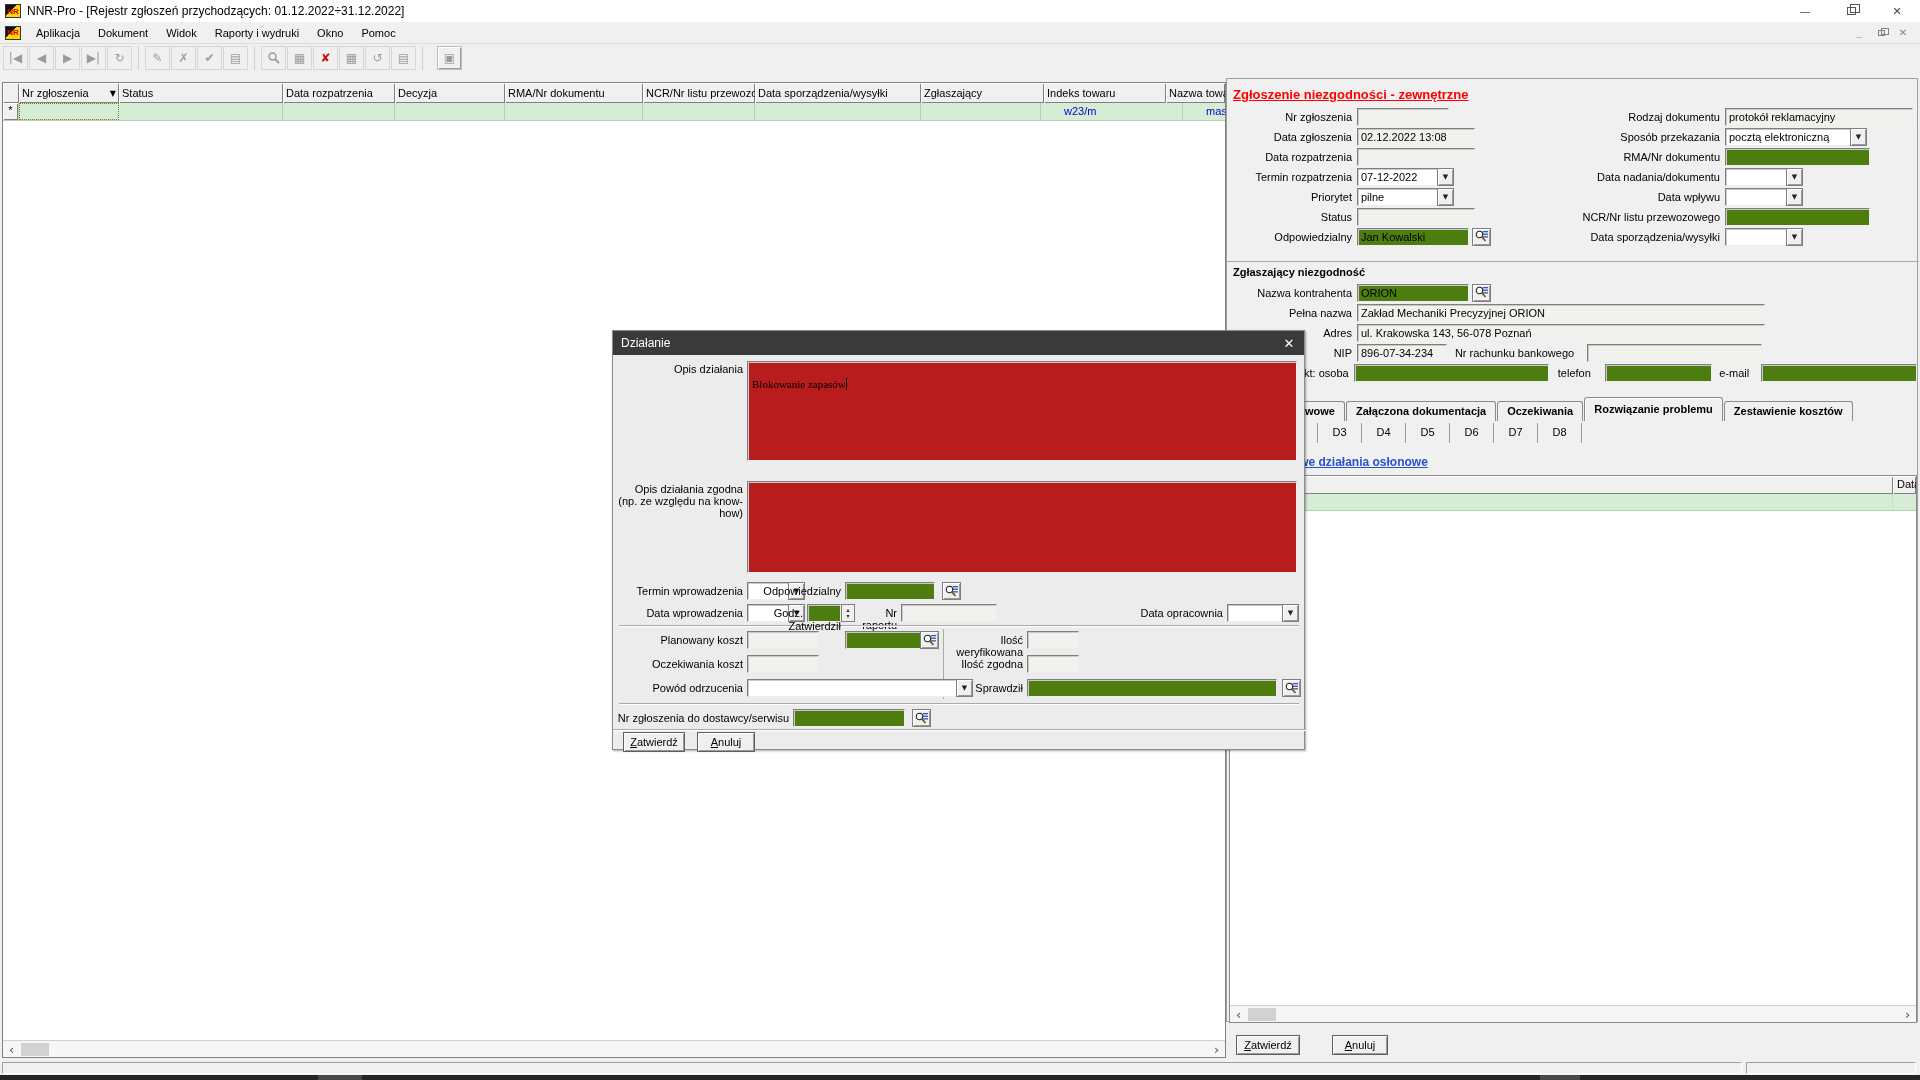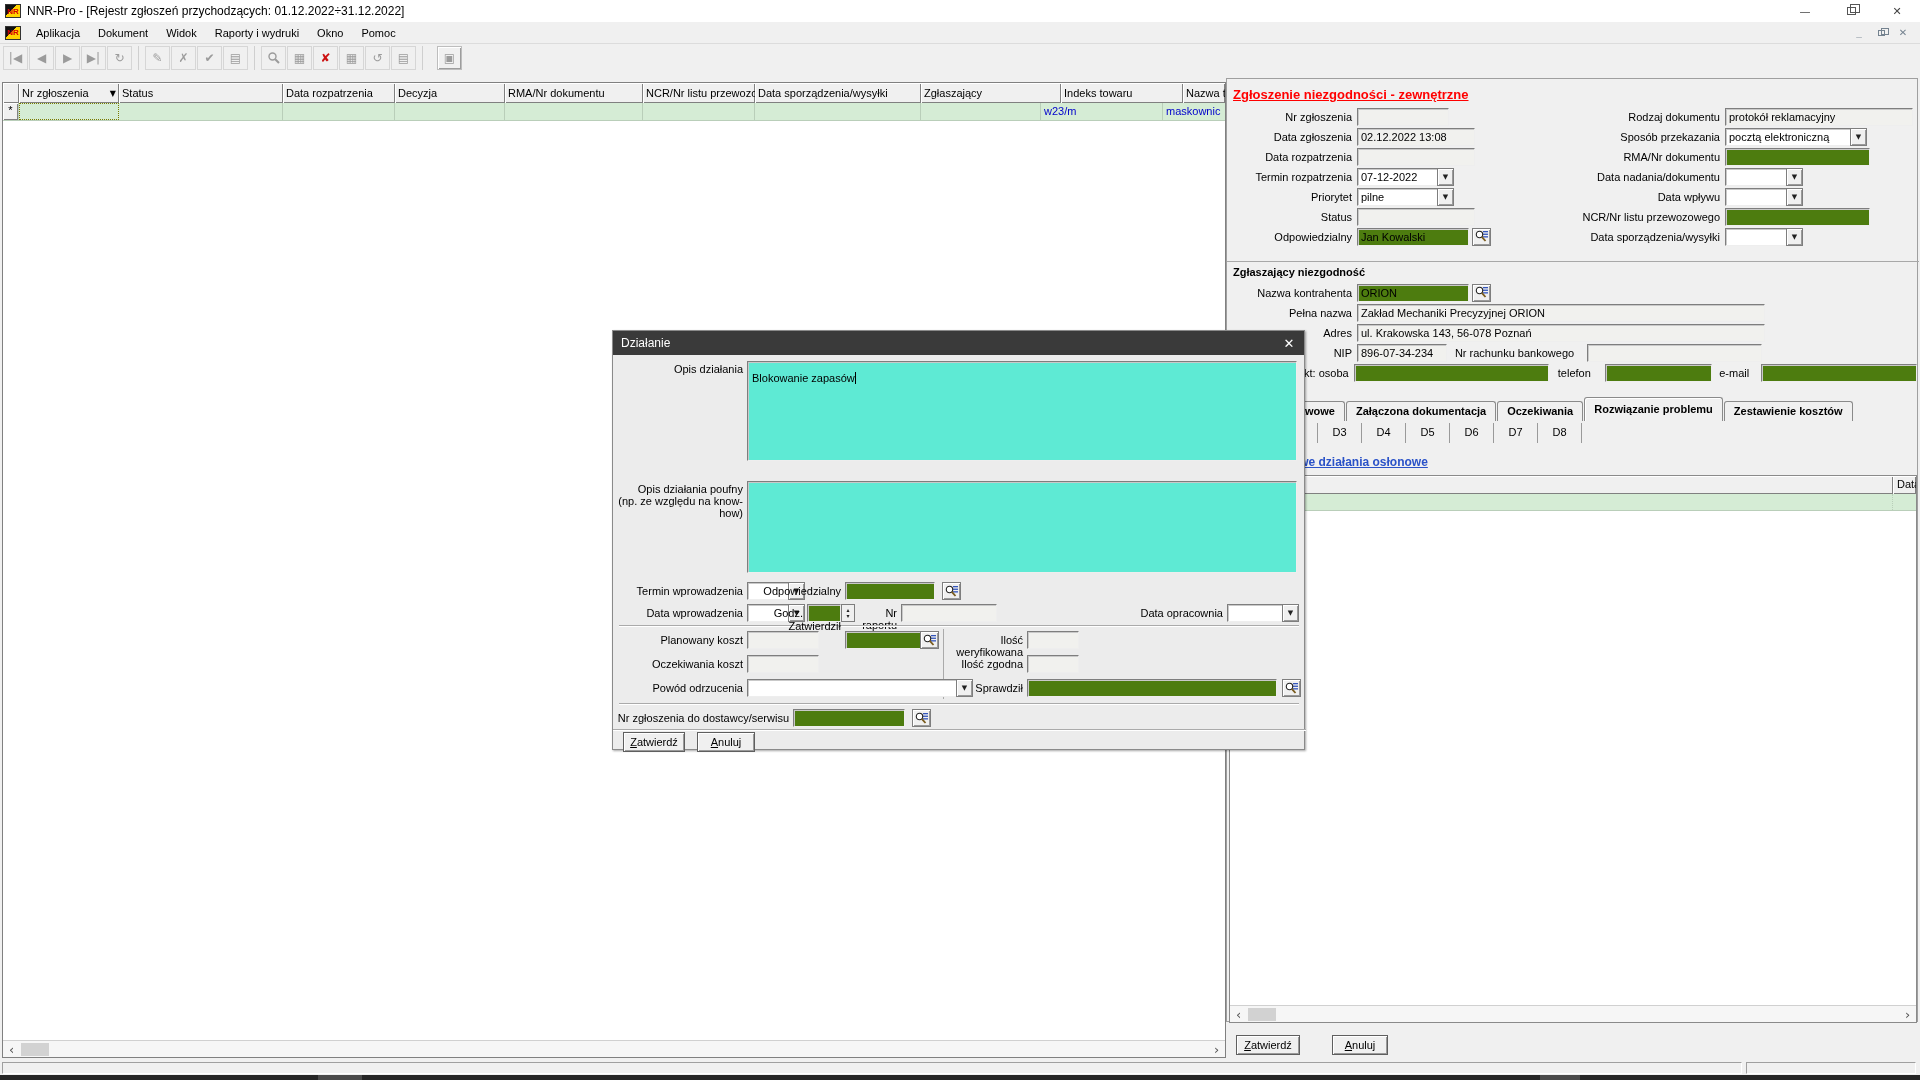--- a/index.html
+++ b/index.html
@@ -44,21 +44,21 @@
 
 
 .grid-area { position:absolute; left:2px; top:82px; width:1224px; height:976px; background:#fff; border:1px solid #808080; }
 .grid-head { display:flex; height:20px; }
 .gh { background:#f0f0f0; box-shadow:inset 1px 1px 0 #fff, inset -1px -1px 0 #808080; padding:3px 3px; white-space:nowrap; overflow:hidden; display:flex; align-items:center; }
 .gh .sort { margin-left:auto; font-size:8px; padding-left:3px; }
 .grid-row { display:flex; height:18px; background:#d5ecd5; border-bottom:1px solid #b9ceb9; }
 .gc { border-right:1px solid #b9ceb9; padding:2px 3px; white-space:nowrap; overflow:hidden; }
 .gc.sel { background:#f0f0f0; box-shadow:inset 1px 1px 0 #fff, inset -1px -1px 0 #808080; text-align:center; padding:1px 0; }
 .gc.focus { border:1px dotted #7a7a00; }
-.gc.blue { color:#0000cc; }
+.gc.blue { color:#0000cc;margin-left:20px; }
 .hscroll { position:absolute; left:0; bottom:0; height:17px; background:#f6f6f6; border-top:1px solid #d0d0d0; display:flex; align-items:center; }
 .sb-btn { width:17px; height:16px; display:flex; align-items:center; justify-content:center; color:#555; font-size:13px; }
 .sb-thumb { width:28px; height:13px; background:#d2d2d2; margin-left:1px; }
 .sb-right { margin-left:auto; }
 
 
 .panel { position:absolute; left:1226px; top:78px; width:692px; height:944px; background:#f0f0f0; border:1px solid #9f9f9f; }
 .panel-title { position:absolute; left:6px; top:8px; font-size:13px; font-weight:bold; color:#ff0000; text-decoration:underline; }
 .pcol1 { position:absolute; left:2px; top:28px; width:300px; }
 .pcol2 { position:absolute; left:338px; top:28px; width:352px; }
@@ -83,21 +83,21 @@
 .list-row { height:17px; background:#d5ecd5; border-bottom:1px solid #b9ceb9; display:flex; }
 .list-row .c1 { width:663px; border-right:1px dotted #b9ceb9; }
 
 .panel-buttons { position:absolute; left:1226px; top:1030px; width:692px; height:30px; background:#f0f0f0; display:flex; align-items:center; }
 
 
 .dialog { position:absolute; left:612px; top:330px; width:693px; height:420px; background:#ececec; border:1px solid #8a8a8a; box-shadow:1px 1px 2px rgba(0,0,0,.35); z-index:10; }
 .dlg-title { position:absolute; left:0; top:0; width:100%; height:24px; background:#3a3a3a; color:#fff; display:flex; align-items:center; padding-left:8px; font-size:12px; }
 .dlg-close { margin-left:auto; width:30px; height:24px; display:flex; align-items:center; justify-content:center; color:#fff; font-size:13px; }
 .dlg-lbl { position:absolute; text-align:right; }
-.ta { position:absolute; background:#5eead4; border:1px solid #7e7e7e; border-bottom-color:#eee; border-right-color:#eee; box-shadow:inset 1px 1px 0 #c9c9c9; padding:10px 4px; }
+.ta { position:absolute; background:#b91c1c; border:1px solid #7e7e7e; border-bottom-color:#eee; border-right-color:#eee; box-shadow:inset 1px 1px 0 #c9c9c9; padding:16px 4px;font-family:Liberation Serif, serif; }
 .caret { display:inline-block; width:1px; height:12px; background:#000; vertical-align:-2px; }
 .abs { position:absolute; }
 .vline { position:absolute; width:1px; background:#aaa; }
 .hline { position:absolute; border-top:1px solid #aaa; border-bottom:1px solid #fff; }
 
 
 .statusbar { position:absolute; left:0; top:1060px; width:1920px; height:15px; background:#f0f0f0; }
 .status-pane { position:absolute; top:2px; height:12px; border:1px solid #9f9f9f; border-bottom-color:#fff; border-right-color:#fff; }
 .darkstrip { position:absolute; left:0; top:1075px; width:1920px; height:5px; background:#262626; }
 .darkseg { position:absolute; top:0; height:5px; background:#4a4a4a; }
@@ -217,21 +217,21 @@
       </div>
     <div class="gh" style="width:138px">
         <span>RMA/Nr dokumentu</span>
       </div>
     <div class="gh" style="width:112px">
         <span>NCR/Nr listu przewozowego</span>
       </div>
     <div class="gh" style="width:166px">
         <span>Data sporządzenia/wysyłki</span>
       </div>
-    <div class="gh" style="width:140px">
+    <div class="gh" style="width:123px">
         <span>Zgłaszający</span>
       </div>
     <div class="gh" style="width:122px">
         <span>Indeks towaru</span>
       </div>
     <div class="gh" style="flex:1">
         <span>Nazwa towaru</span>
       </div>
   </div>
   <div class="grid-row">
@@ -437,21 +437,21 @@
   <div class="dlg-title">
     <span>Działanie</span>
     <span class="dlg-close glyph">
         <span>✕</span>
       </span>
   </div>
 
   <div class="dlg-lbl" style="left:4px;top:32px;width:126px">Opis działania</div>
   <div class="ta" style="left:134px;top:30px;width:550px;height:100px"><span>Blokowanie zapasów</span><span class="caret"></span></div>
 
-  <div class="dlg-lbl" style="left:4px;top:152px;width:126px">Opis działania poufny (np. ze względu na know-how)</div>
+  <div class="dlg-lbl" style="left:4px;top:152px;width:126px">Opis działania zgodna (np. ze względu na know-how)</div>
   <div class="ta" style="left:134px;top:150px;width:550px;height:92px"><span></span></div>
 
   <div class="dlg-lbl" style="left:4px;top:254px;width:126px">Termin wprowadzenia</div>
   <div class="combo abs" style="left:134px;top:251px;width:58px">
       <span class="cval"></span>
       <span class="cb glyph">▼</span>
     </div>
   <div class="dlg-lbl" style="left:148px;top:254px;width:80px">Odpowiedzialny</div>
   <div class="fld abs" style="left:232px;top:251px;width:90px"></div>
   <div class="magbtn abs" style="left:326px;top:251px">

